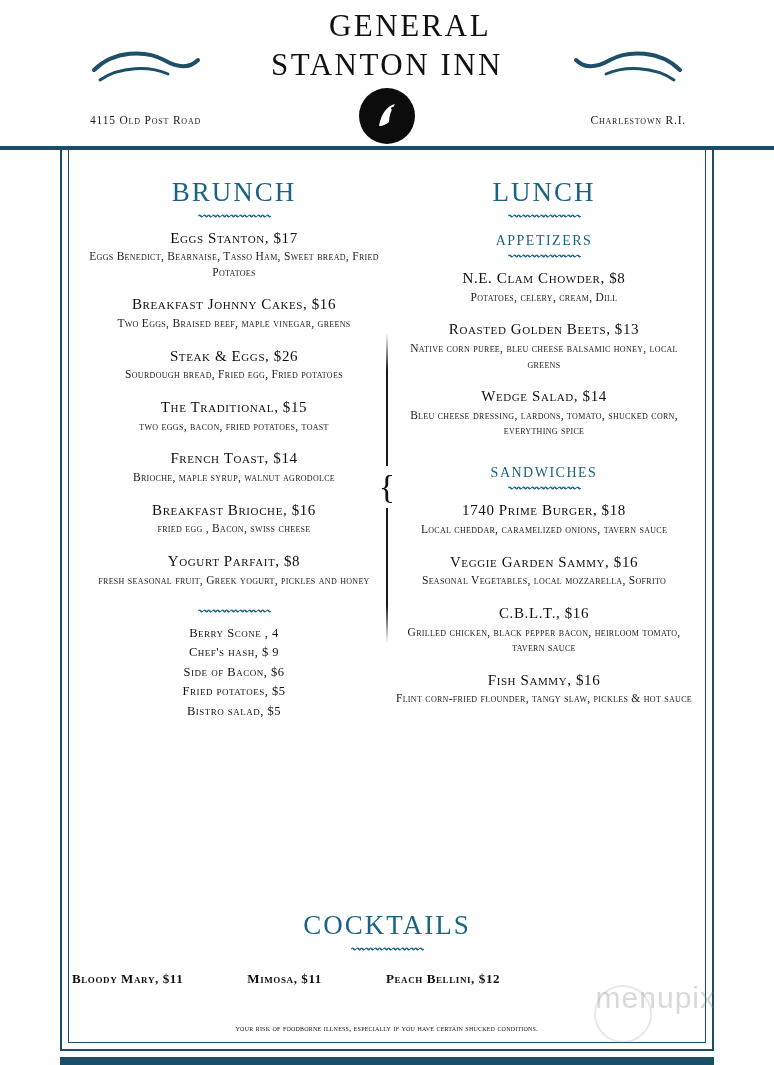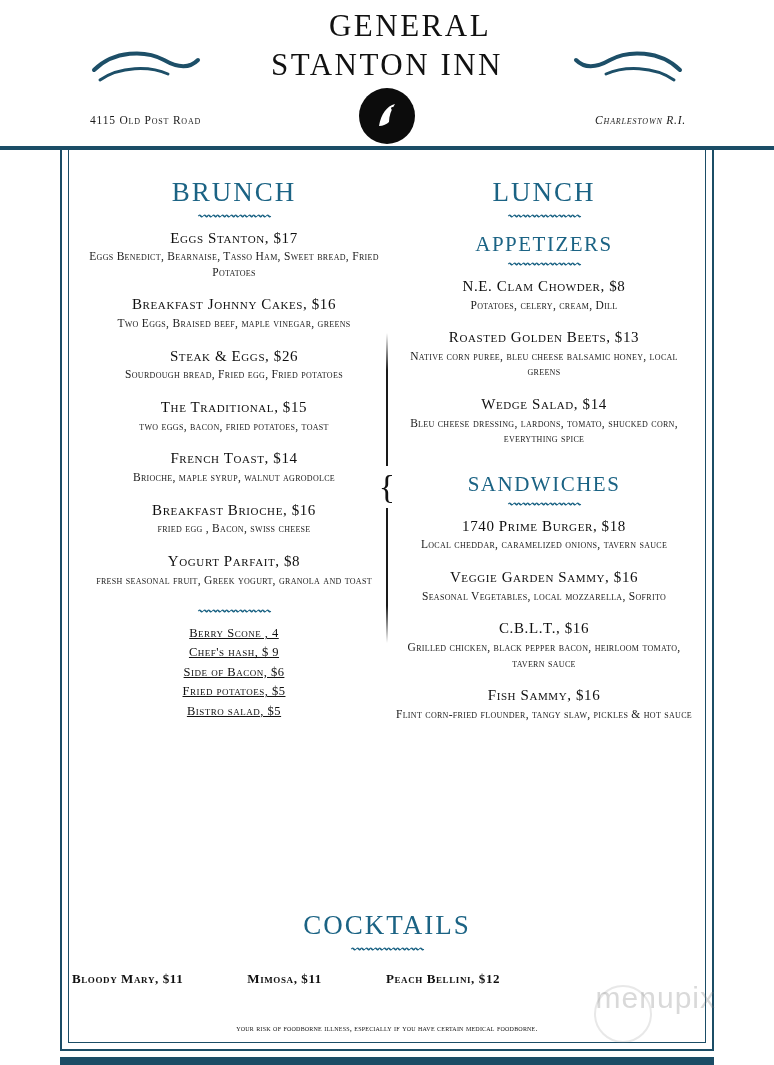--- a/index.html
+++ b/index.html
@@ -69,21 +69,21 @@
   .addr {
     position: absolute;
     top: 114px;
     font-size: 11.5px;
     letter-spacing: 0.8px;
     color: #1a1a1a;
     font-variant: small-caps;
     white-space: nowrap;
   }
   .addr.left { left: 90px; }
-  .addr.right { right: 88px; font-style: italic; }
+  .addr.right { right: 88px; }
 
   
   .outer-rule {
     position: absolute;
     left: 0; right: 0;
     top: 146px;
     height: 4px;
     background: #1b4d66;
   }
   .frame {
@@ -149,21 +149,21 @@
   .section-title {
     text-align: center;
     color: #1b6384;
     font-size: 27px;
     letter-spacing: 2px;
     font-weight: 400;
     margin: 0;
     line-height: 1.1;
   }
   .section-title.sub {
-    font-size: 21px;
+    font-size: 14px;
     letter-spacing: 1.5px;
   }
   .squiggle {
     display: block;
     text-align: center;
     color: #1b6384;
     font-size: 10px;
     letter-spacing: -1px;
     margin-top: -1px;
     margin-bottom: 10px;
@@ -183,21 +183,21 @@
   .item-desc {
     font-size: 11.5px;
     letter-spacing: 0.3px;
     color: #1a1a1a;
     font-variant: small-caps;
     line-height: 1.35;
     margin-top: 2px;
     font-family: Liberation Serif, serif;
   }
 
-  .sides-list { text-align: center; text-decoration: underline; }
+  .sides-list { text-align: center; }
   .sides-list .side-line {
     font-size: 12.5px;
     letter-spacing: 0.5px;
     font-variant: small-caps;
     line-height: 1.55;
     color: #101010;
   }
 
   
   .cocktails {
@@ -322,21 +322,21 @@
       <div class="item">
         <div class="item-name">French Toast, $14</div>
         <div class="item-desc">Brioche, maple syrup, walnut agrodolce</div>
       </div>
       <div class="item">
         <div class="item-name">Breakfast Brioche, $16</div>
         <div class="item-desc">fried egg , Bacon, swiss cheese</div>
       </div>
       <div class="item">
         <div class="item-name">Yogurt Parfait, $8</div>
-        <div class="item-desc">fresh seasonal fruit, Greek yogurt, granola and toast</div>
+        <div class="item-desc">fresh seasonal fruit, Greek yogurt, pickles and honey</div>
       </div>
 
       <span class="squiggle">〰〰〰〰〰〰〰〰</span>
 
       <div class="sides-list">
         <div class="side-line">Berry Scone , 4</div>
         <div class="side-line">Chef's hash, $ 9</div>
         <div class="side-line">Side of Bacon, $6</div>
         <div class="side-line">Fried potatoes, $5</div>
         <div class="side-line">Bistro salad, $5</div>
@@ -388,19 +388,19 @@
       <h2 class="section-title">COCKTAILS</h2>
       <span class="squiggle">〰〰〰〰〰〰〰〰</span>
       <div class="cocktail-row">
         <div class="cocktail">Bloody Mary,  $11</div>
         <div class="cocktail">Mimosa, $11</div>
         <div class="cocktail">Peach Bellini, $12</div>
       </div>
     </div>
 
     <div class="disclaimer">
-      <div>your risk of foodborne illness, especially if you have certain medical foodborne.</div>
+      <div>your risk of foodborne illness, especially if you have certain shucked conditions.</div>
     </div>
   </div>
 
   <div class="watermark-mark"></div>
   <div class="watermark">menupix</div>
 </div>
 
 </body></html>

